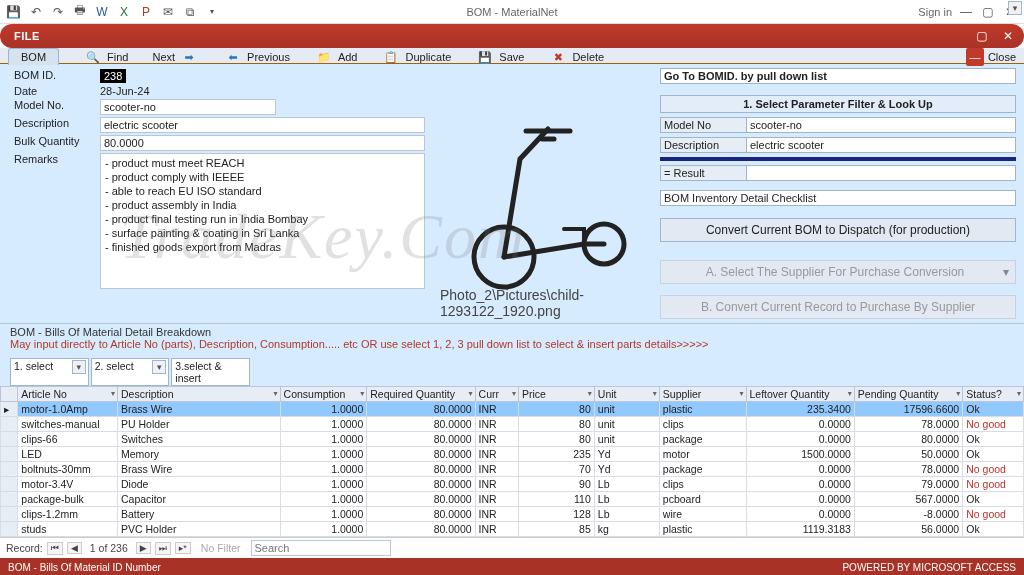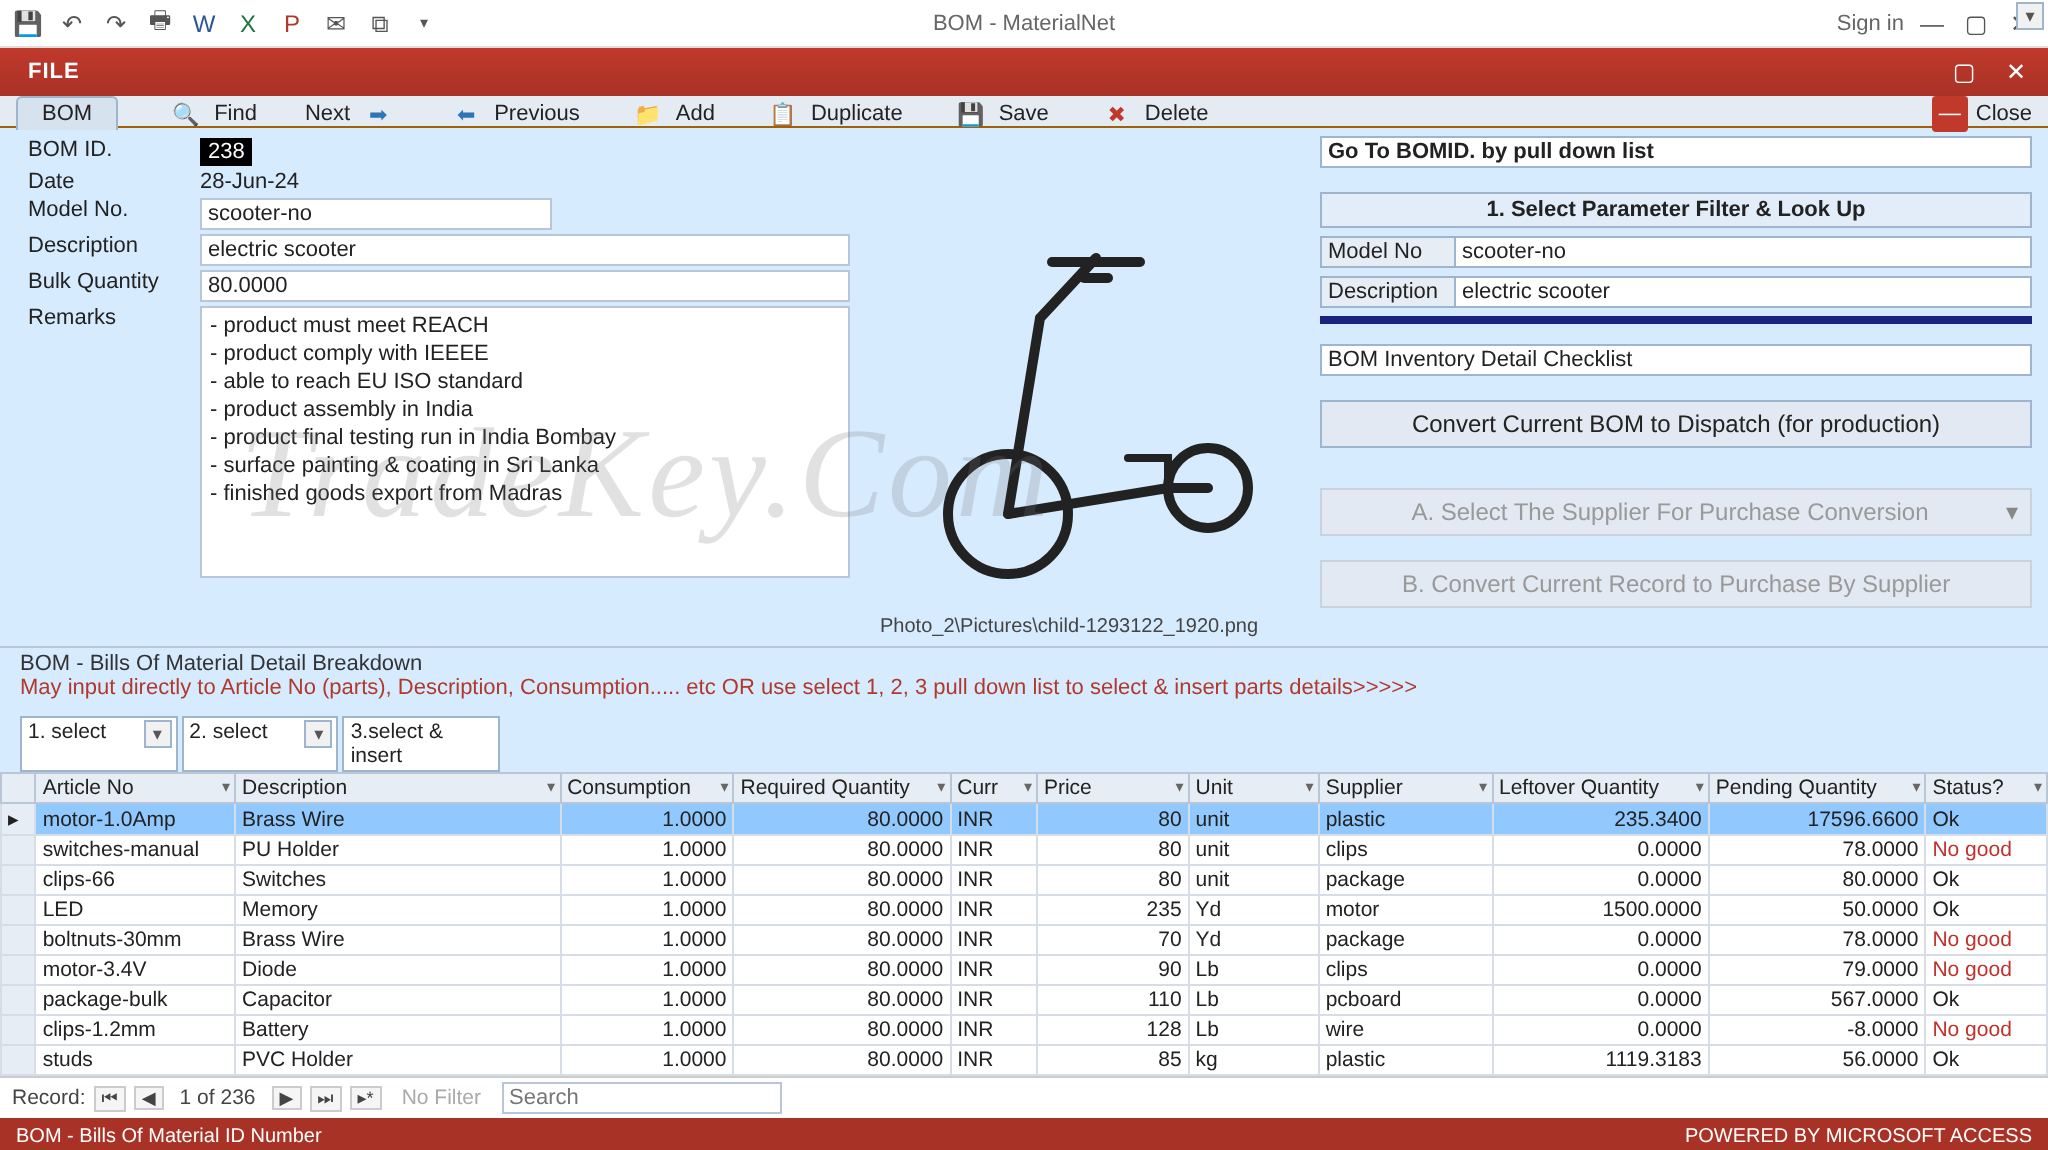--- a/index.html
+++ b/index.html
@@ -3,21 +3,21 @@
 <meta charset="utf-8">
 <style>
   * { box-sizing: border-box; font-family: "Segoe UI", Tahoma, sans-serif; }
   body { margin:0; width:1024px; height:575px; overflow:hidden; background:#fff; color:#222; font-size:11px; }
   
   .qat { height:24px; background:#fff; border-bottom:1px solid #ddd; display:flex; align-items:center; padding:0 6px; gap:6px; }
   .qat .win-title { position:absolute; left:0; right:0; text-align:center; font-size:11px; color:#666; pointer-events:none; }
   .qat-right { margin-left:auto; display:flex; gap:6px; align-items:center; color:#666; font-size:11px; }
   .qat-icon { width:16px; height:16px; display:inline-flex; align-items:center; justify-content:center; color:#555; font-size:12px; }
   
-  .tabstrip { height:24px; background:linear-gradient(#C0392B,#A93226); color:#fff; display:flex; align-items:stretch; }
+  .tabstrip { height:24px; background:linear-gradient(#C0392B,#A93226); color:#fff; display:flex; align-items:stretch;border-radius:12px; }
   .file-tab { padding:0 14px; display:flex; align-items:center; font-size:11px; font-weight:600; letter-spacing:.5px; }
   
   .cmdbar { height:16px; background:#e5ebf3; display:flex; align-items:flex-start; padding:0 8px; gap:24px; border-bottom:1px solid #a16207; }
   .cmdbar .cmd { display:flex; align-items:center; gap:4px; font-size:11px; color:#222; }
   .cmd-ico { width:20px; height:18px; display:inline-flex; align-items:center; justify-content:center; }
   .tab-pill { background:#d7e2ef; border:1px solid #9fb4cd; border-bottom:none; padding:2px 12px; border-radius:3px 3px 0 0; font-size:11px; }
   
   .main { display:flex; height:260px; background:#d7ebff; border-bottom:1px solid #b9c6d8; }
   .form-left { width:436px; padding:4px 2px 4px 10px; }
   .form-left table { border-collapse:collapse; }
@@ -25,26 +25,26 @@
   .lbl { width:86px; }
   .val-bomid { background:#000; color:#fff; padding:1px 4px; display:inline-block; min-width:26px; }
   .inp { background:#fff; border:1px solid #b9c6d8; padding:1px 3px; font-size:11px; color:#222; font-family:inherit; }
   .inp.narrow { width:176px; }
   .inp.wide   { width:325px; }
   .ta-wrap    { background:#fff; border:1px solid #b9c6d8; width:325px; height:136px; padding:2px 4px; font-size:11px; line-height:14px; white-space:pre-line; overflow:hidden; }
   
   .photo-wrap { width:220px; position:relative; display:flex; align-items:center; justify-content:center; }
   .photo { width:200px; height:236px; border:none; display:flex; align-items:center; justify-content:center; }
   .photo svg { width:180px; height:210px; }
-  .photo-path { position:absolute; left:4px; right:4px; bottom:4px; font-size:10px; color:#444; text-align:left; }
+  .photo-path { position:absolute; left:4px; right:4px; bottom:4px; font-size:14px; color:#444; text-align:left; }
   
   .rpane { flex:1; padding:4px 8px 4px 4px; display:flex; flex-direction:column; gap:4px; }
   .rbox-head { background:#e2edf9; border:1px solid #9fb4cd; padding:2px 4px; font-weight:600; text-align:center; }
   .rbox-row { display:flex; border:1px solid #9fb4cd; background:#fff; }
-  .rbox-row .k { width:67px; padding:1px 3px; background:#e7edf4; border-right:1px solid #9fb4cd; }
+  .rbox-row .k { width:86px; padding:1px 3px; background:#e7edf4; border-right:1px solid #9fb4cd; }
   .rbox-row .v { flex:1; padding:1px 3px; position:relative; }
   .dd { position:absolute; right:2px; top:1px; width:14px; height:14px; border:1px solid #9fb4cd; background:#f1f1f1; font-size:9px; display:flex; align-items:center; justify-content:center; color:#555; }
   .thick-blue { height:4px; background:#1a237e; }
   .rbtn { background:#e2e9f2; border:1px solid #9fb4cd; padding:4px 6px; text-align:center; font-size:12px; }
   .rbtn.gray { color:#999; border-color:#c7d2de; }
   
   .bd-head { padding:2px 10px 0; background:#d7ebff; display:flex; align-items:flex-start; gap:8px;flex-direction:column;}
   .bd-head-left { flex:1; }
   .bd-title { color:#333; font-size:11px; }
   .bd-hint { color:#b0392b; font-size:11px; }
@@ -207,20 +207,25 @@
         <div class="k">Model No</div>
         <div class="v">scooter-no</div>
         <div class="dd">▾</div>
       </div>
     <div class="rbox-row">
         <div class="k">Description</div>
         <div class="v">electric scooter</div>
         <div class="dd">▾</div>
       </div>
     <div class="thick-blue"></div>
+    <div class="rbox-row">
+        <div class="k">= Result</div>
+        <div class="v"></div>
+        <div class="dd">▾</div>
+      </div>
     <div style="height:2px"></div>
     <div class="rbox-row">
         <div class="v">BOM Inventory Detail Checklist</div>
         <div class="dd">▾</div>
       </div>
     <div style="height:4px"></div>
     <div class="rbtn">Convert Current BOM to Dispatch (for production)</div>
     <div style="height:12px"></div>
     <div class="rbtn gray"><span>A. Select The Supplier For Purchase Conversion</span><span style="float:right;color:#888">▾</span></div>
     <div style="height:4px"></div>

